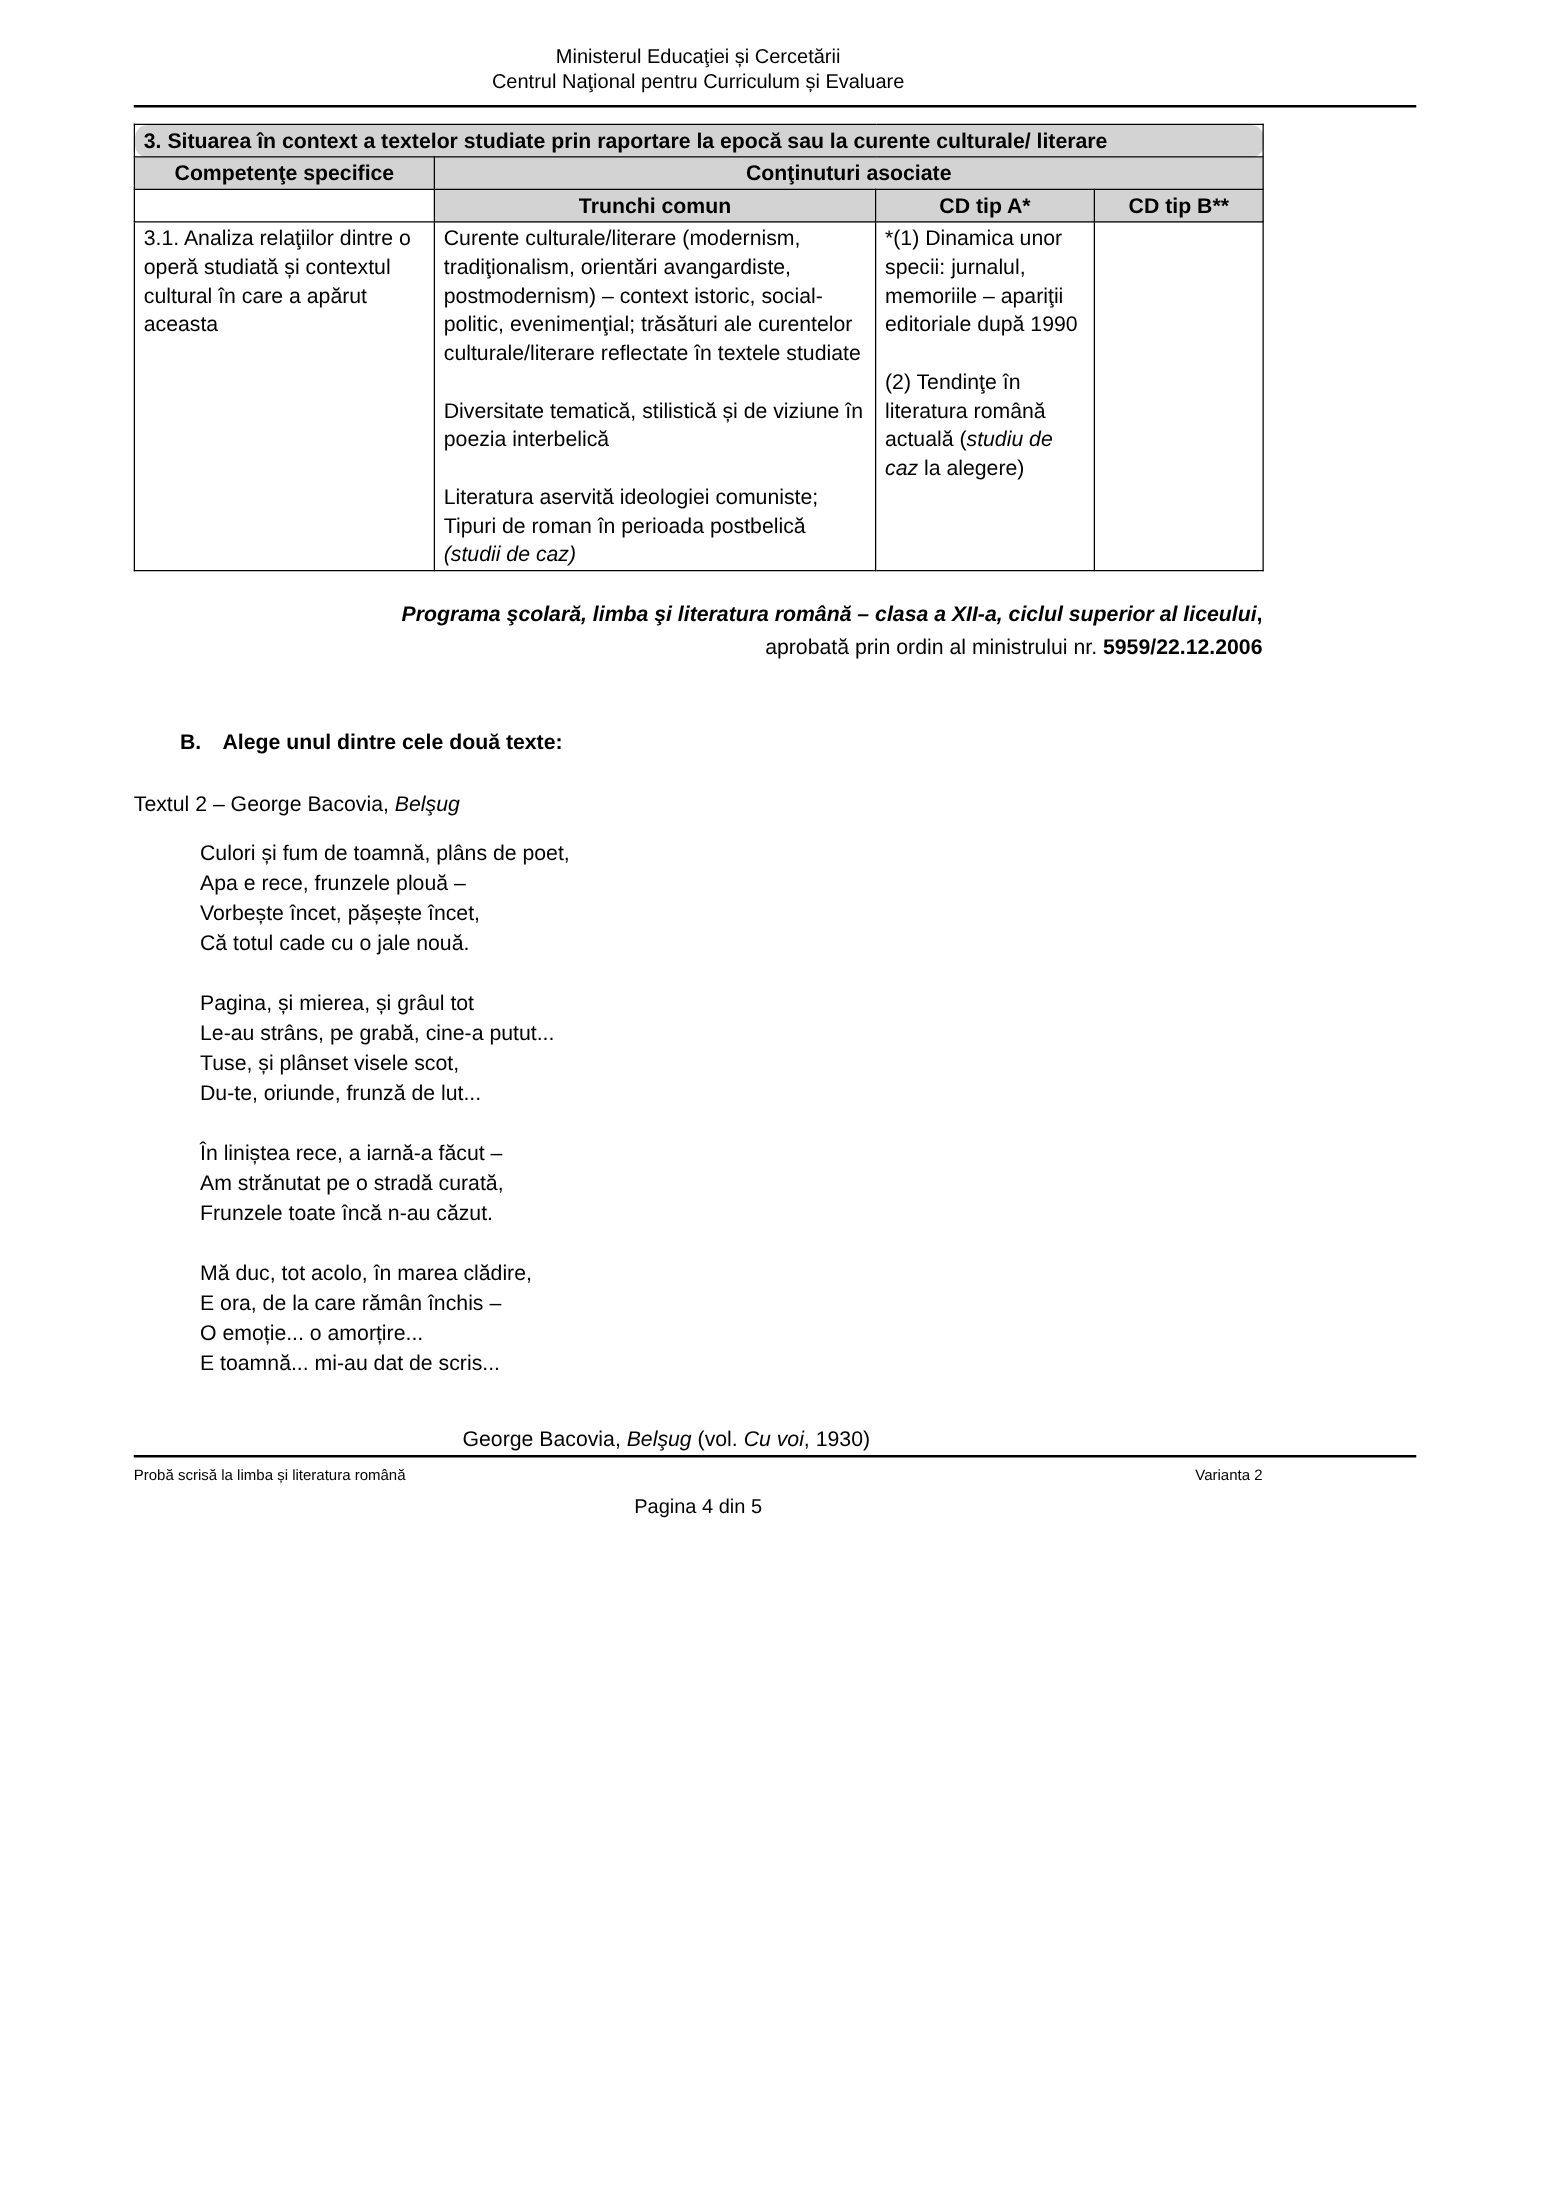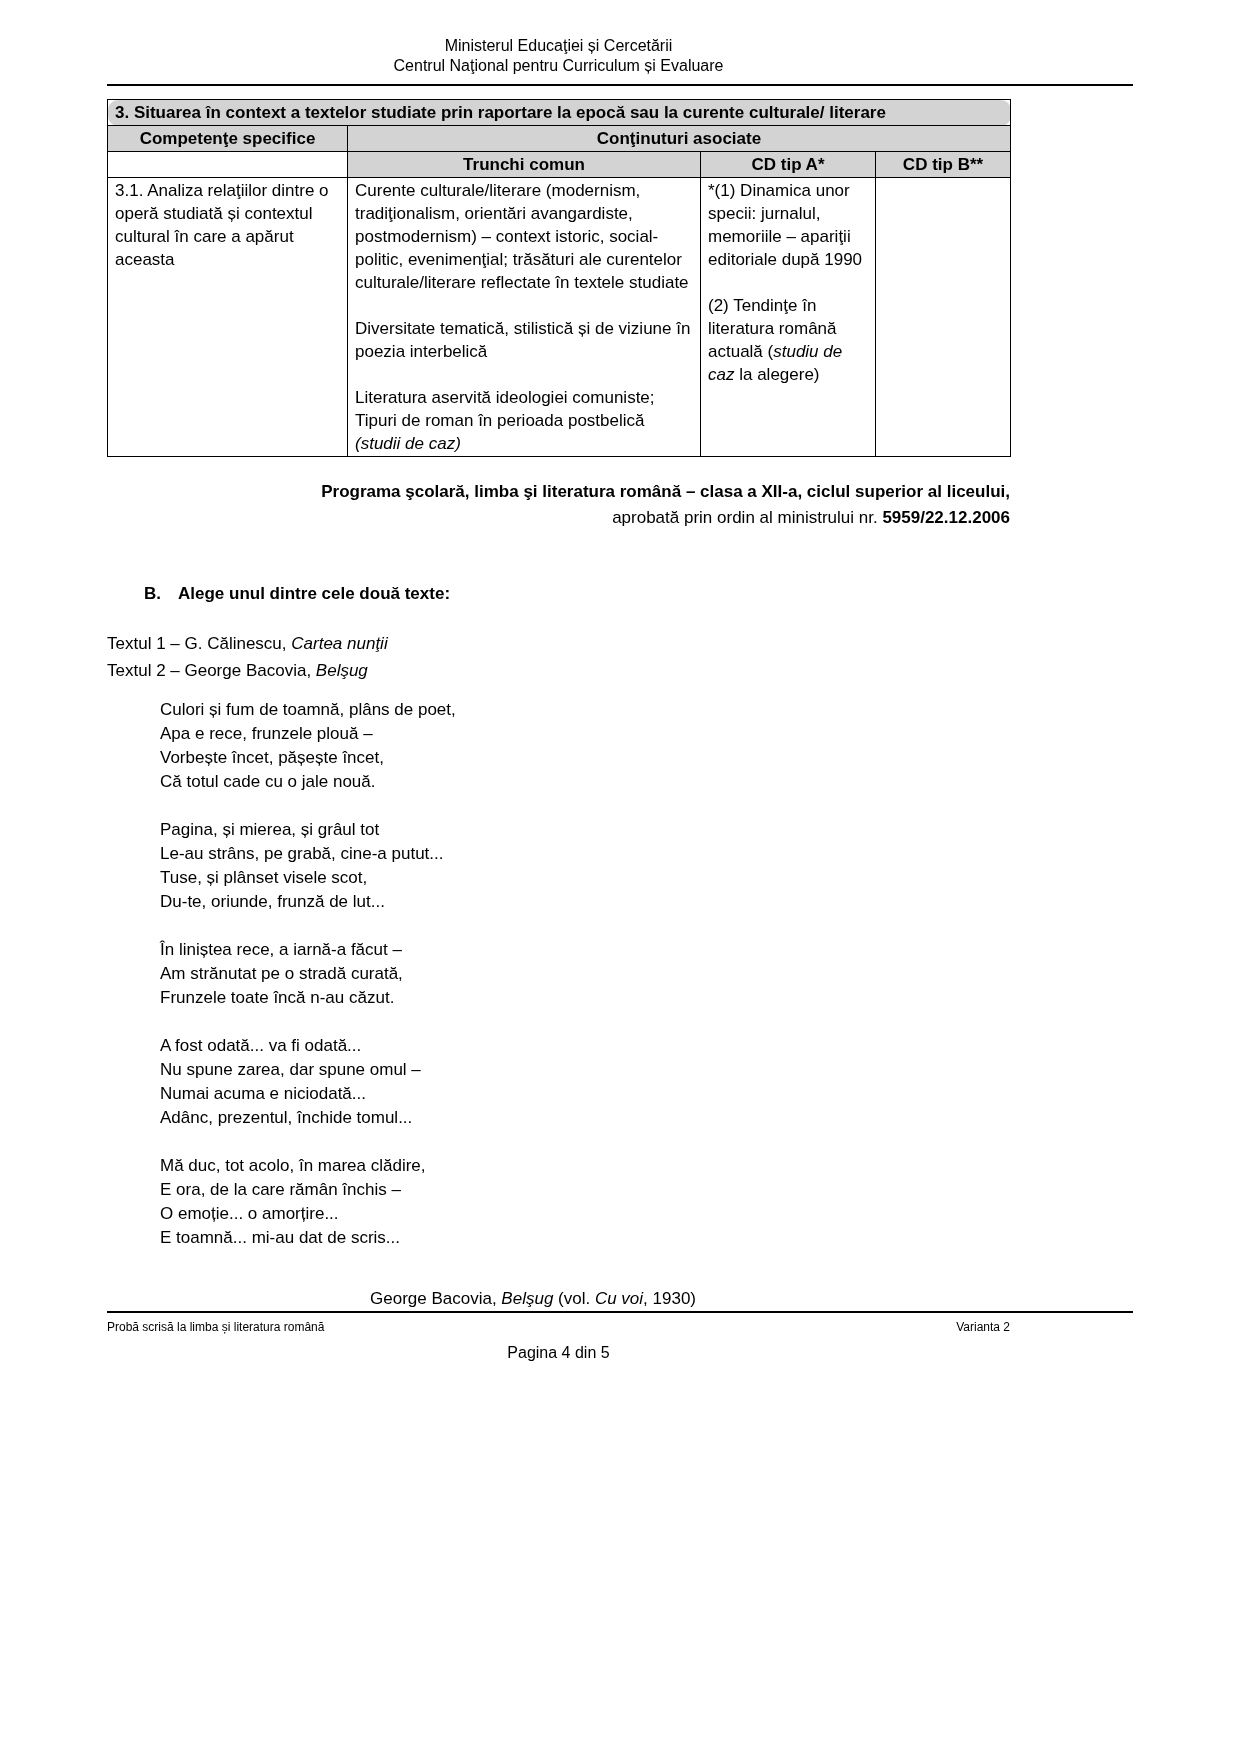--- a/index.html
+++ b/index.html
@@ -26,21 +26,21 @@
   col.c1 { width: 240px; } col.c2 { width: 353px; } col.c3 { width: 175px; } col.c4 { width: 135px; }
   .gray { background: #d3d3d3; }
   .title-cell { font-weight: bold; text-align: justify; line-height: 24px; padding: 2px 7px; border-radius: 10px; }
   .hdr { font-weight: bold; text-align: center; }
   p { margin: 0; }
   .mb { margin-bottom: 23px; }
   i { font-style: italic; }
 
   
   .citation { width: 903px; text-align: right; margin-top: 22px; line-height: 26px; }
-  .cit-bold-italic { font-weight: bold; }
+  .cit-bold-italic { font-weight: bold; font-style: italic; }
   .bold { font-weight: bold; }
 
   
   .section-b { font-weight: bold; margin-top: 50px; padding-left: 37px; }
   .b-label { display: inline-block; margin-right: 17px; }
 
   
   .text-refs { margin-top: 24px; line-height: 27px; }
 
   
@@ -109,47 +109,40 @@
   <div class="citation">
     <div><span class="cit-bold-italic">Programa şcolară, limba şi literatura română – clasa a XII-a, ciclul superior al liceului</span><span class="bold">,</span></div>
     <div><span>aprobată prin ordin al ministrului nr. </span><span class="bold">5959/22.12.2006</span></div>
   </div>
 
   <div class="section-b">
     <span class="b-label">B.</span><span>Alege unul dintre cele două texte:</span>
   </div>
 
   <div class="text-refs">
-    <div><span>Textul 1 – G. Călinescu, </span><i>Cartea nunţii</i></div>
     <div><span>Textul 2 – George Bacovia, </span><i>Belşug</i></div>
   </div>
 
   <div class="poem">
     <div class="stanza">
       <div class="poem-line">Culori și fum de toamnă, plâns de poet,</div>
       <div class="poem-line">Apa e rece, frunzele plouă –</div>
       <div class="poem-line">Vorbește încet, pășește încet,</div>
       <div class="poem-line">Că totul cade cu o jale nouă.</div>
     </div>
     <div class="stanza">
       <div class="poem-line">Pagina, și mierea, și grâul tot</div>
       <div class="poem-line">Le-au strâns, pe grabă, cine-a putut...</div>
       <div class="poem-line">Tuse, și plânset visele scot,</div>
       <div class="poem-line">Du-te, oriunde, frunză de lut...</div>
     </div>
     <div class="stanza">
       <div class="poem-line">În liniștea rece, a iarnă-a făcut –</div>
       <div class="poem-line">Am strănutat pe o stradă curată,</div>
       <div class="poem-line">Frunzele toate încă n-au căzut.</div>
-    </div>
-    <div class="stanza">
-      <div class="poem-line">A fost odată... va fi odată...</div>
-      <div class="poem-line">Nu spune zarea, dar spune omul –</div>
-      <div class="poem-line">Numai acuma e niciodată...</div>
-      <div class="poem-line">Adânc, prezentul, închide tomul...</div>
     </div>
     <div class="stanza">
       <div class="poem-line">Mă duc, tot acolo, în marea clădire,</div>
       <div class="poem-line">E ora, de la care rămân închis –</div>
       <div class="poem-line">O emoție... o amorțire...</div>
       <div class="poem-line">E toamnă... mi-au dat de scris...</div>
     </div>
   </div>
 
   <div class="attribution">

